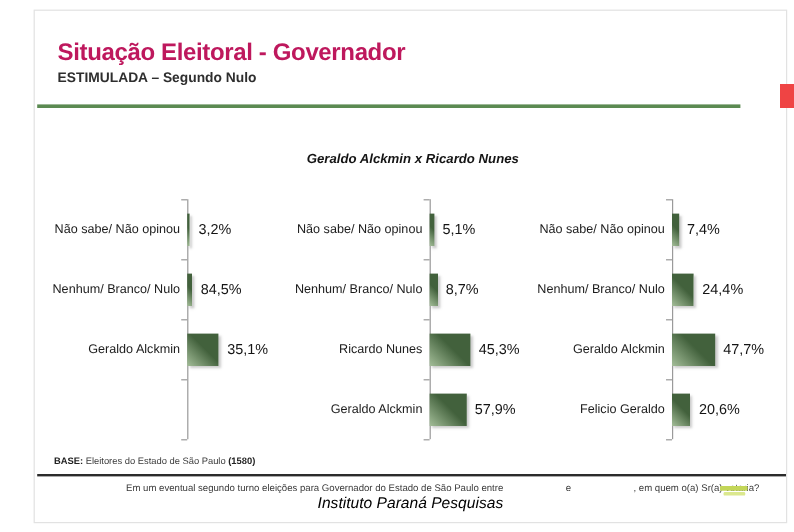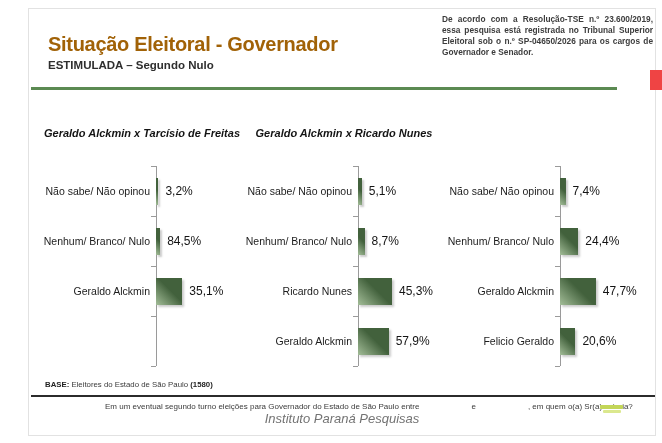--- a/index.html
+++ b/index.html
@@ -7,21 +7,21 @@
     width:662px;height:443px;background:#ffffff;position:relative;
     font-family:"Liberation Sans", sans-serif;overflow:hidden;
   }
   .slide{
     position:absolute;left:28px;top:8px;width:628px;height:428px;
     background:#ffffff;border:1px solid #e2e2e2;box-sizing:border-box;
   }
   
   .title{
     position:absolute;left:19px;top:24px;font-size:20px;font-weight:bold;
-    color:#a16207;letter-spacing:-0.3px;white-space:nowrap;
+    color:#be185d;letter-spacing:-0.3px;white-space:nowrap;
   }
   .subtitle{
     position:absolute;left:19px;top:50px;font-size:11.5px;font-weight:bold;color:#2e2e2e;
   }
   .legal{
     position:absolute;left:413px;top:5px;width:211px;font-size:8.3px;font-weight:bold;
     color:#3c3c3c;text-align:justify;line-height:1.32;
   }
   .green-line{
     position:absolute;left:2px;top:78px;width:586px;height:3px;background:#5b8a52;
@@ -58,36 +58,34 @@
     position:absolute;left:28px;top:393px;font-size:8px;font-weight:normal;color:#3a3a3a;
     white-space:nowrap;
     margin-left:48px;
   }
   .blank{display:inline-block;width:52px;}
   .logo-mark{position:absolute;left:571px;top:396px;width:24px;}
   .logo-mark .m1{width:23px;height:4px;background:#c3d658;border-radius:1px;}
   .logo-mark .m2{width:18px;height:3px;background:#dbe88e;border-radius:1px;margin:1px auto 0;}
   .caption{
     position:absolute;left:0;right:0;top:402px;text-align:center;
-    font-size:13px;font-style:italic;color:#737373;
+    font-size:13px;font-style:italic;color:#000000;
   }
 </style>
 </head>
 <body>
 
 <div class="slide">
 
   <div class="title">Situação Eleitoral - Governador</div>
   <div class="subtitle">ESTIMULADA – Segundo Nulo</div>
-  <div class="legal">De acordo com a Resolução-TSE n.º 23.600/2019, essa pesquisa está registrada no Tribunal Superior Eleitoral sob o n.º SP-04650/2026 para os cargos de Governador e Senador.</div>
   <div class="green-line"></div>
   <div class="page-badge">24</div>
 
   <div class="panel" style="left:10px">
-    <div class="panel-title">Geraldo Alckmin x Tarcísio de Freitas</div>
     <div class="panel-axis"></div>
     <div class="rows">
         <div class="row">
           <span class="cat">Não sabe/ Não opinou</span>
           <div class="bar" style="width: 2.4px; background: linear-gradient(225deg, rgb(66, 97, 60) 0%, rgb(66, 97, 60) 45%, rgb(163, 189, 152) 100%);"></div>
           <span class="val">3,2%</span>
         </div>
         <div class="row">
           <span class="cat">Nenhum/ Branco/ Nulo</span>
           <div class="bar" style="width: 4.2px; background: linear-gradient(225deg, rgb(66, 97, 60) 0%, rgb(66, 97, 60) 45%, rgb(163, 189, 152) 100%);"></div>

